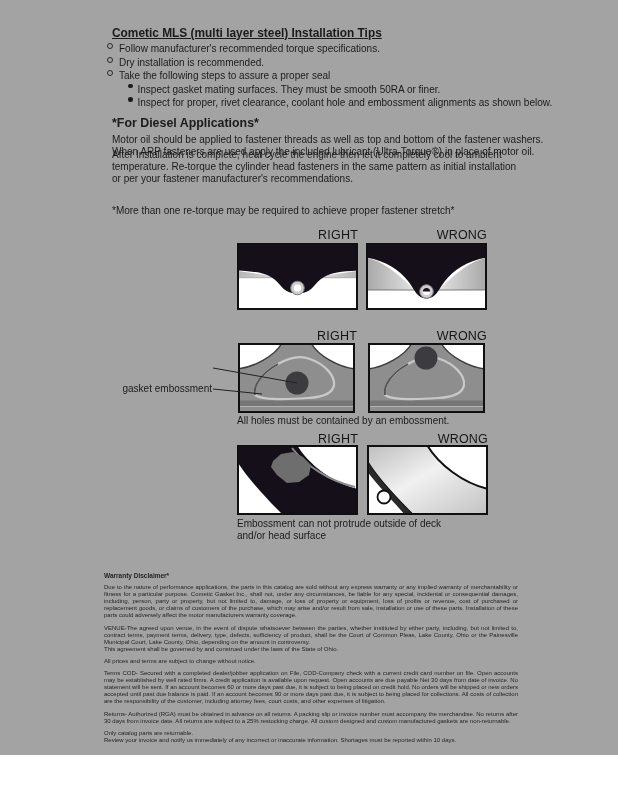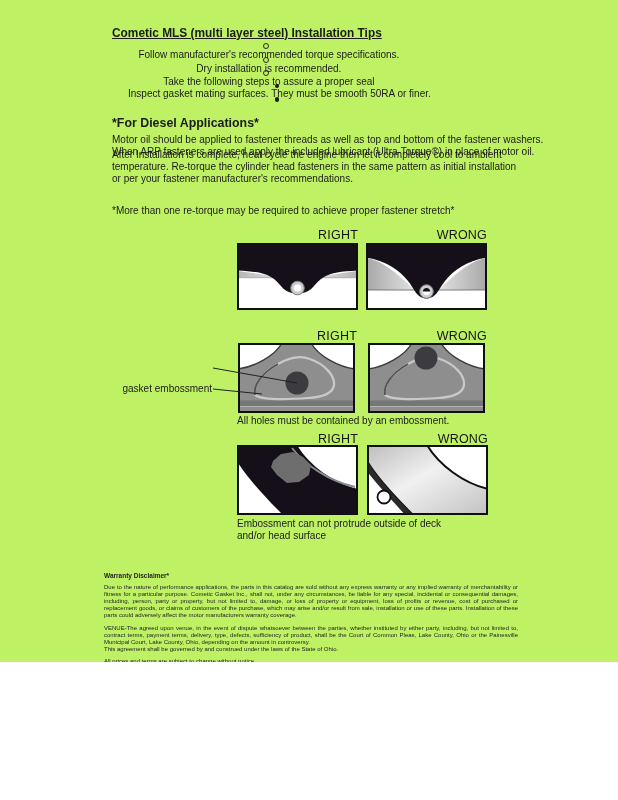--- a/index.html
+++ b/index.html
@@ -1,22 +1,22 @@
 <!DOCTYPE html>
 <html><head>
 <meta charset="utf-8">
 <style>
   html,body{margin:0;padding:0;background:#ffffff;}
-  .page{position:relative;width:618px;height:662px;background:#bef264;overflow:hidden;
+  .page{position:relative;width:618px;height:755px;background:#a3a3a3;overflow:hidden;
         font-family:"Liberation Sans",sans-serif;color:#1b1b1b;}
   .abs{position:absolute;}
   .title{left:112px;top:25px;font-size:13.5px;font-weight:bold;text-decoration:underline;
          white-space:nowrap;transform:scaleX(.88);transform-origin:0 0;}
   .bullets{left:107px;top:43px;font-size:10px;}
-  .brow{display:flex;align-items:center;height:13.6px;white-space:nowrap;flex-direction:column;}
+  .brow{display:flex;height:13.6px;white-space:nowrap;}
   .ring{width:4px;height:4px;border:1px solid #2a2a2a;border-radius:50%;margin-right:6px;flex:none;}
   .sub{margin-left:21px;}
   .dot{width:4.5px;height:4.5px;background:#1b1b1b;border-radius:50%;margin-right:5px;flex:none;}
   .h2{left:112px;top:116px;font-size:12.4px;font-weight:bold;white-space:nowrap;text-align:center;}
   .para{left:112px;width:450px;font-size:10px;line-height:12.1px;white-space:pre-line;}
   .dlabel{font-size:12.5px;letter-spacing:.2px;text-align:right;width:121px;color:#151515;white-space:nowrap;}
   .cap{font-size:10px;line-height:11.8px;white-space:pre-line;}
   .sideLabel{font-size:10px;line-height:11.4px;text-align:right;white-space:pre-line;}
   .legal{left:104px;top:572px;width:414px;font-size:6px;line-height:7.1px;color:#242424;text-align:justify;}
   .legal p{margin:0 0 5px 0;white-space:pre-line;}
@@ -43,20 +43,21 @@
     <div class="brow">
       <span class="ring"></span>
       <span>Take the following steps to assure a proper seal</span>
     </div>
     <div class="brow sub">
       <span class="dot"></span>
       <span>Inspect gasket mating surfaces.  They must be smooth 50RA or finer.</span>
     </div>
     <div class="brow sub">
       <span class="dot"></span>
+      <span>Inspect for proper, rivet clearance, coolant hole and embossment alignments as shown below.</span>
     </div>
   </div>
 
   <div class="abs h2">*For Diesel Applications*</div>
   <div class="abs para" style="top:134px">Motor oil should be applied to fastener threads as well as top and bottom of the fastener washers.
 When ARP fasteners are used apply the included lubricant (Ultra-Torque®) in place of motor oil.</div>
   <div class="abs para" style="top:149px">After Installation is complete, heat cycle the engine then let it completely cool to ambient
 temperature. Re-torque the cylinder head fasteners in the same pattern as initial installation
 or per your fastener manufacturer's recommendations.</div>
   <div class="abs para" style="top:205px">*More than one re-torque may be required to achieve proper fastener stretch*</div>

